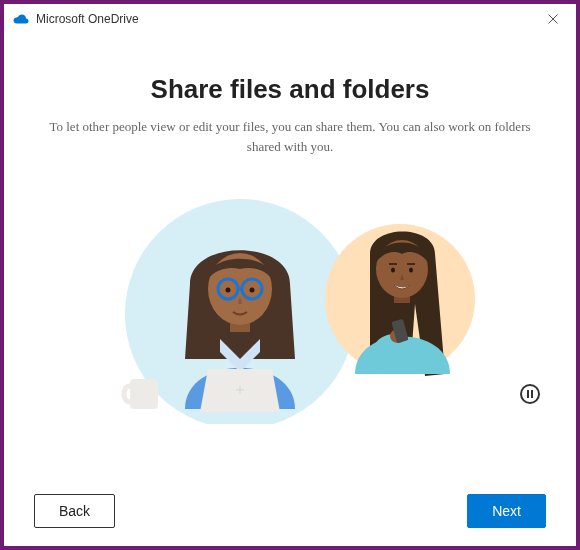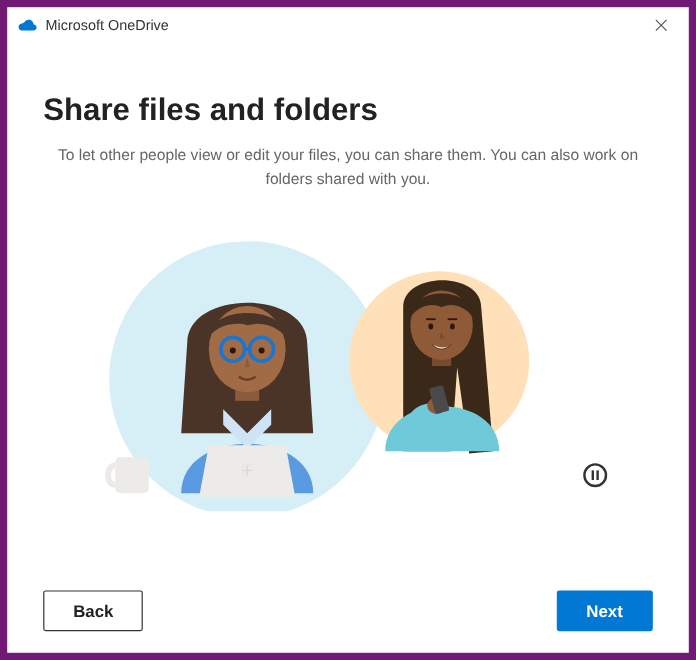--- a/index.html
+++ b/index.html
@@ -12,21 +12,21 @@
       width: 580px;
       height: 550px;
       background: #fff;
       overflow: hidden;
     }
     .window {
       width: 100%;
       height: 100%;
       display: flex;
       flex-direction: column;
-      border: 6px solid #701a75;
+      border: 4px solid #701a75;
     }
     .titlebar {
       height: 30px;
       display: flex;
       align-items: center;
       padding: 0 8px;
       font-size: 12px;
       color: #333;
     }
     .titlebar-icon {
@@ -44,34 +44,36 @@
       justify-content: center;
       font-size: 14px;
       color: #666;
       cursor: pointer;
     }
     .content {
       flex: 1;
       padding: 40px 30px 20px;
       display: flex;
       flex-direction: column;
+      align-items: center;
     }
     .page-title {
       font-size: 26px;
       font-weight: 700;
       color: #222;
       margin-bottom: 12px;
     }
     .page-subtitle {
       font-size: 13px;
       color: #666;
       text-align: center;
       line-height: 1.5;
       max-width: 520px;
       margin-bottom: 28px;
+      font-family: Liberation Serif, serif;
     }
     .illustration {
       position: relative;
       width: 440px;
       height: 240px;
       margin-bottom: 20px;
     }
     .pause-btn {
       position: absolute;
       right: -30px;
@@ -99,21 +101,21 @@
       justify-content: space-between;
       align-items: center;
     }
     .btn {
       padding: 8px 24px;
       font-size: 14px;
       font-family: inherit;
       border-radius: 2px;
       cursor: pointer;
       min-width: 78px;
-      font-weight: 700;
+      font-weight: 400;
     }
     .btn-secondary {
       background: #fff;
       border: 1px solid #333;
       color: #222;
     }
     .btn-primary {
       background: #0078d4;
       border: 1px solid #0078d4;
       color: #fff;

